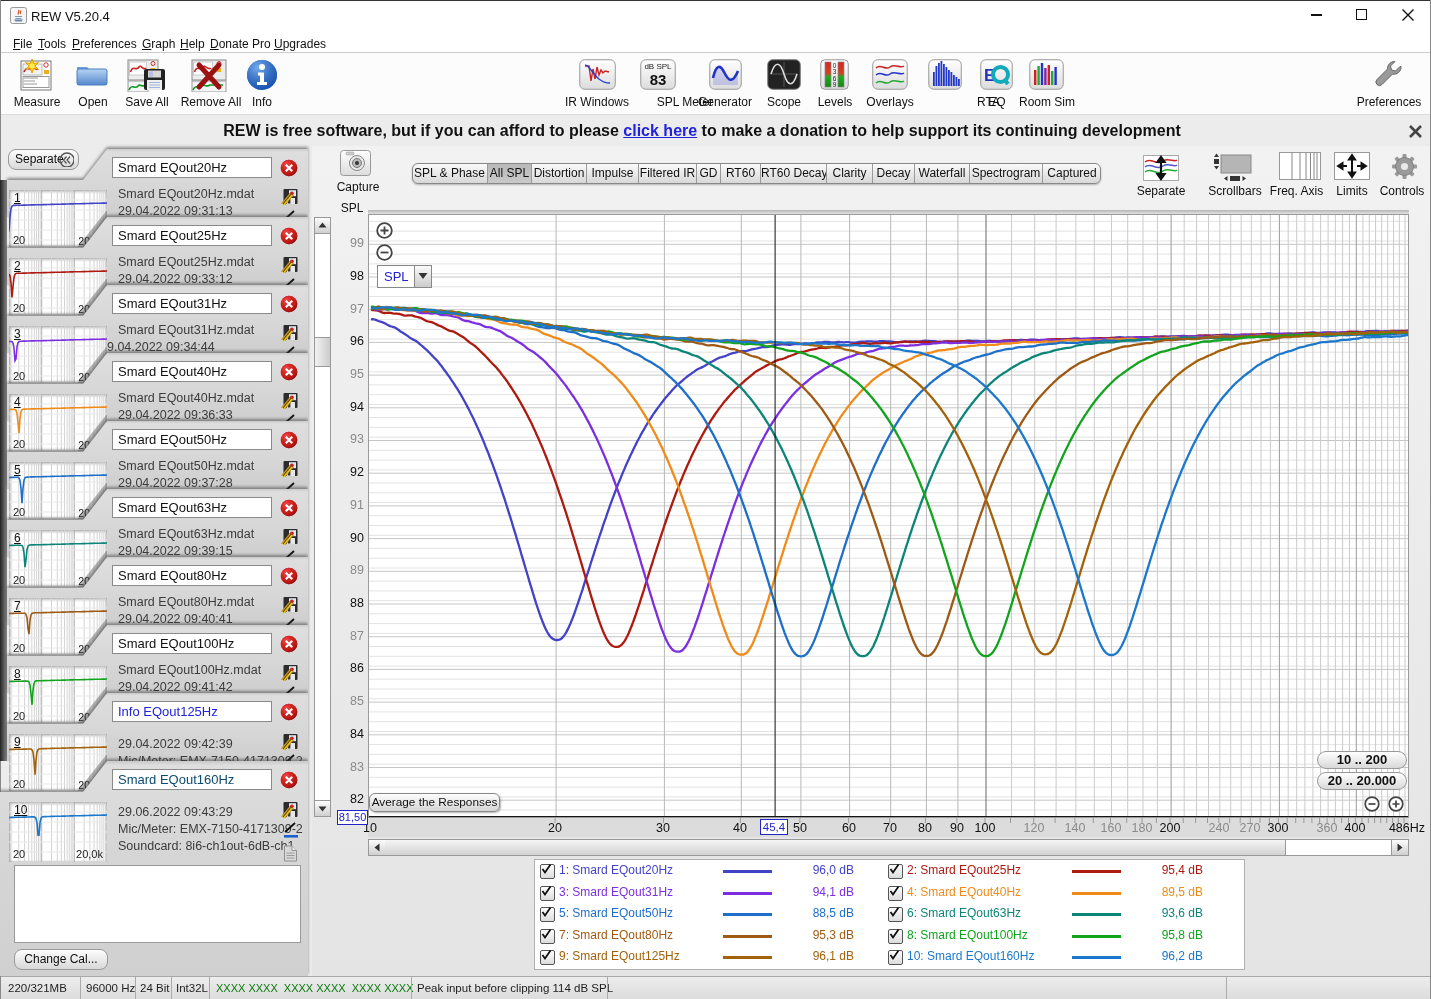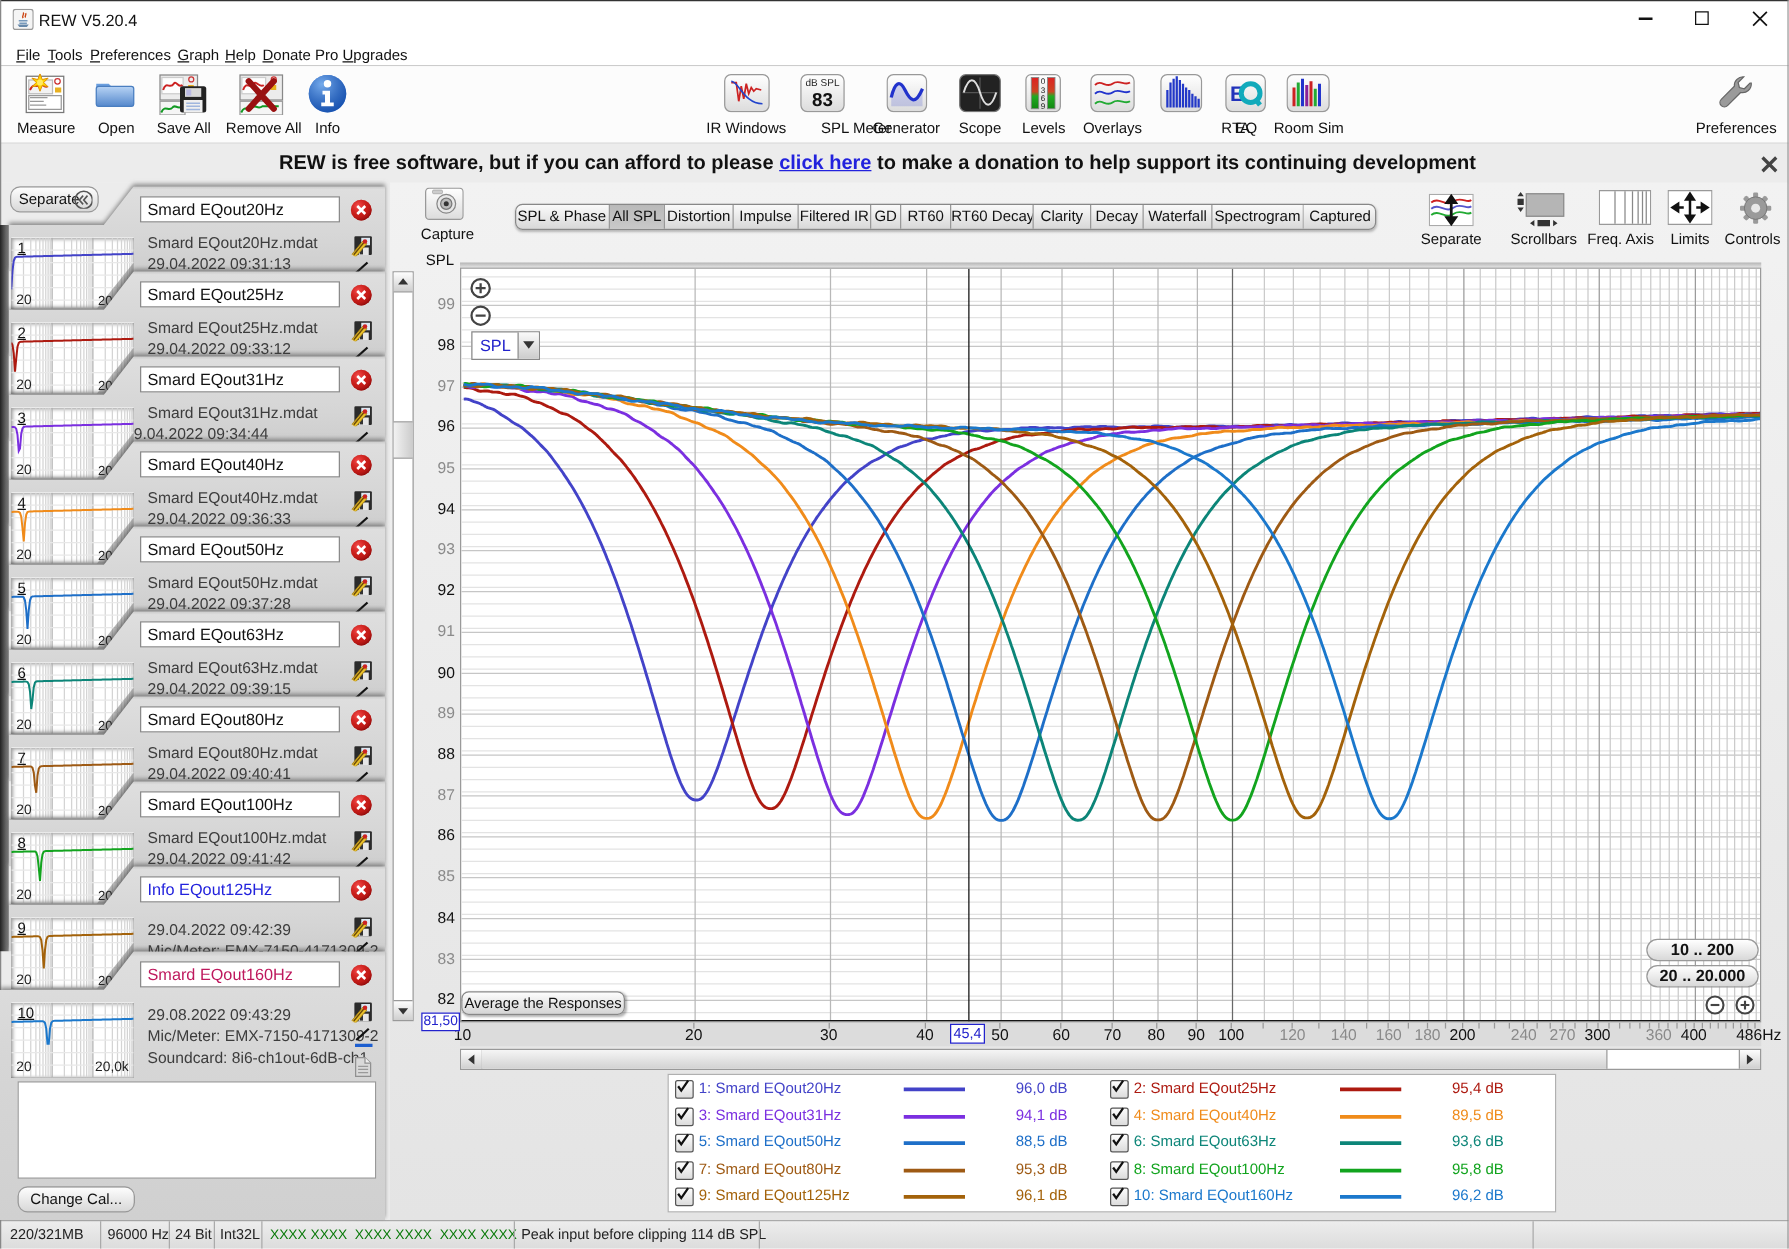--- a/index.html
+++ b/index.html
@@ -767,27 +767,27 @@
       <line x1="0" y1="50.0" x2="98" y2="50.0" stroke="#e8e8e8" stroke-width="1"></line>
       <path d="M0 15.5 L1 15.5 L2 15.4 L3 15.4 L4 15.4 L5 15.4 L6 15.3 L7 15.3 L8 15.3 L9 15.3 L10 15.2 L11 15.2 L12 15.2 L13 15.2 L14 15.1 L15 15.1 L16 15.1 L17 15.1 L18 15.0 L19 15.0 L20 15.0 L21 15.0 L22 15.1 L23 15.7 L24 18.1 L25 26.0 L26 40.8 L27 25.9 L28 18.0 L29 15.5 L30 14.9 L31 14.7 L32 14.7 L33 14.7 L34 14.6 L35 14.6 L36 14.6 L37 14.6 L38 14.5 L39 14.5 L40 14.5 L41 14.5 L42 14.4 L43 14.4 L44 14.4 L45 14.4 L46 14.3 L47 14.3 L48 14.3 L49 14.2 L50 14.2 L51 14.2 L52 14.2 L53 14.1 L54 14.1 L55 14.1 L56 14.1 L57 14.0 L58 14.0 L59 14.0 L60 14.0 L61 13.9 L62 13.9 L63 13.9 L64 13.9 L65 13.8 L66 13.8 L67 13.8 L68 13.8 L69 13.7 L70 13.7 L71 13.7 L72 13.7 L73 13.6 L74 13.6 L75 13.6 L76 13.6 L77 13.5 L78 13.5 L79 13.5 L80 13.5 L81 13.4 L82 13.4 L83 13.4 L84 13.4 L85 13.3 L86 13.3 L87 13.3 L88 13.3 L89 13.2 L90 13.2 L91 13.2 L92 13.2 L93 13.1 L94 13.1 L95 13.1 L96 13.1 L97 13.0 L98 13.0" fill="none" stroke="#a3620a" stroke-width="1.6"></path>
       <path d="M98 20 L66 60 L98 60 Z" fill="url(#diagsh)"></path>
     </svg>
     <div style="position:absolute;left:5px;top:1px;font-size:12px;color:#111;text-decoration:underline">9</div>
     <div style="position:absolute;left:4px;top:44px;font-size:11px;color:#222">20</div>
     <div style="position:absolute;right:3px;top:45px;font-size:10.5px;color:#222">20,0k</div>
   </div><div style="position:absolute;left:0px;top:761px;width:308px;height:215px;z-index:20;filter:drop-shadow(0 -1.5px 1.5px rgba(60,60,60,.55))">
     <div style="position:absolute;inset:0;clip-path:polygon(107px 0, 100% 0, 100% 100%, 0 100%, 0 31px, 83px 31px);background:linear-gradient(#c9c9c9,#dedede 2%,#d6d6d6 40%,#d0d0d0)"></div>
   </div><div style="position:absolute;left:0;top:0;z-index:20">
-    <div style="position:absolute;left:112px;top:769px;width:160px;height:21px;background:#fff;border:1px solid #8a8a8a;box-sizing:border-box;font-size:13px;line-height:19px;padding-left:5px;color:#be185d">Smard EQout160Hz</div>
+    <div style="position:absolute;left:112px;top:769px;width:160px;height:21px;background:#fff;border:1px solid #8a8a8a;box-sizing:border-box;font-size:13px;line-height:19px;padding-left:5px;color:#0c4a6e">Smard EQout160Hz</div>
     <div style="position:absolute;left:280px;top:771px"><svg width="18" height="18">
         <circle cx="9" cy="9" r="8.3" fill="#b81a12"></circle>
         <circle cx="9" cy="9" r="8.3" fill="url(#delgrad)"></circle>
         <path d="M5.8 5.8 L12.2 12.2 M12.2 5.8 L5.8 12.2" stroke="#fff" stroke-width="2.1"></path>
       </svg></div>
-    <div style="position:absolute;left:118px;top:805px;font-size:12.5px;color:#3c3c3c">29.08.2022 09:43:29</div>
+    <div style="position:absolute;left:118px;top:805px;font-size:12.5px;color:#3c3c3c">29.06.2022 09:43:29</div>
     <div style="position:absolute;left:118px;top:822px;font-size:12.5px;color:#3c3c3c">Mic/Meter: EMX-7150-4171309-2</div>
     <div style="position:absolute;left:118px;top:839px;font-size:12.5px;color:#3c3c3c">Soundcard: 8i6-ch1out-6dB-ch1</div>
     <div style="position:absolute;left:281px;top:801px"><svg width="17" height="17">
         <rect x="2.5" y="1" width="14" height="15" rx="1" fill="#2b2b2b"></rect>
         <rect x="8" y="2.2" width="7" height="6" fill="#dce8f2"></rect>
         <rect x="6" y="10" width="8" height="6" fill="#e6e6e6"></rect>
         <rect x="6.8" y="10.5" width="2.6" height="5" fill="#333"></rect>
         <path d="M0.5 15.5 L9.5 4.5 L12.5 7 L3.5 17.5 Z" fill="#e9c02a" stroke="#a8821a" stroke-width="0.7"></path>
         <path d="M2 15.8 L10.8 5.2" stroke="#6b4a08" stroke-width="1.1"></path>
         <circle cx="11" cy="5.2" r="1.8" fill="#cc2222"></circle>

